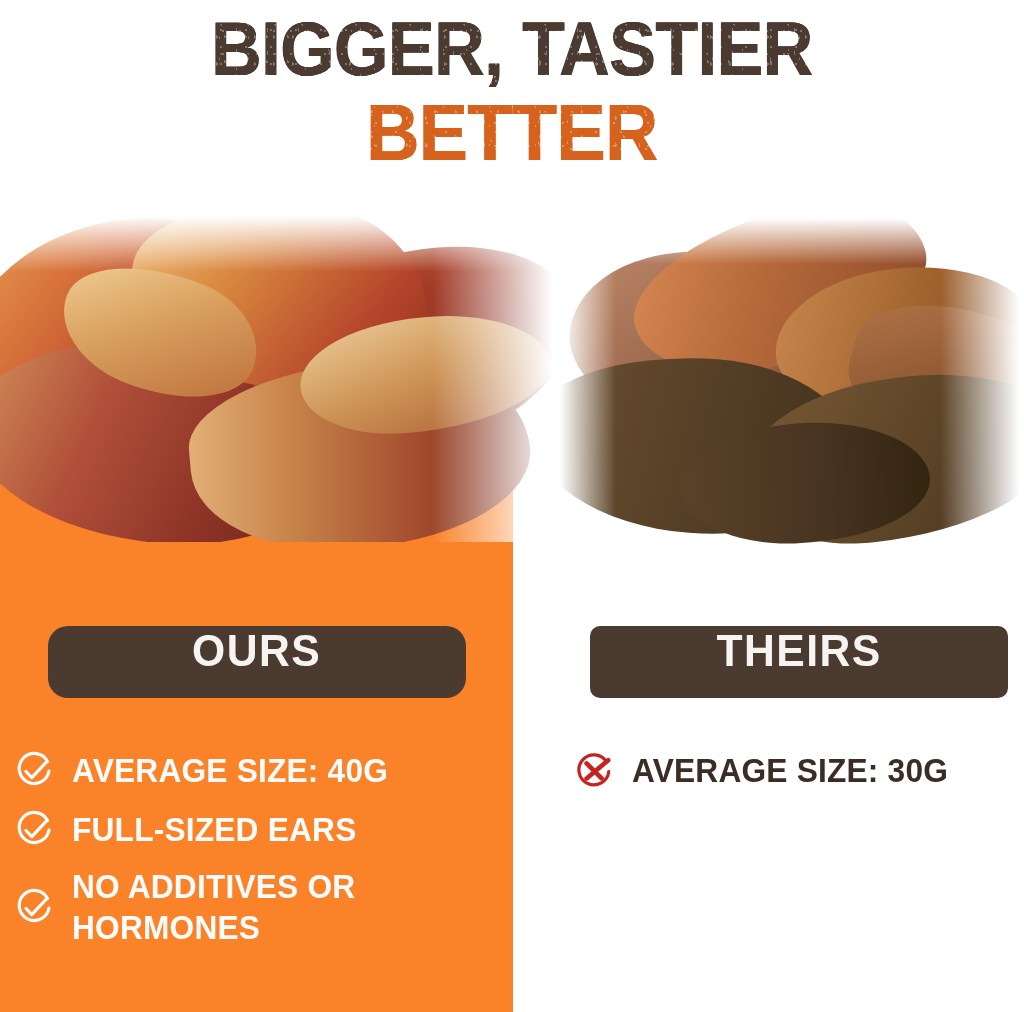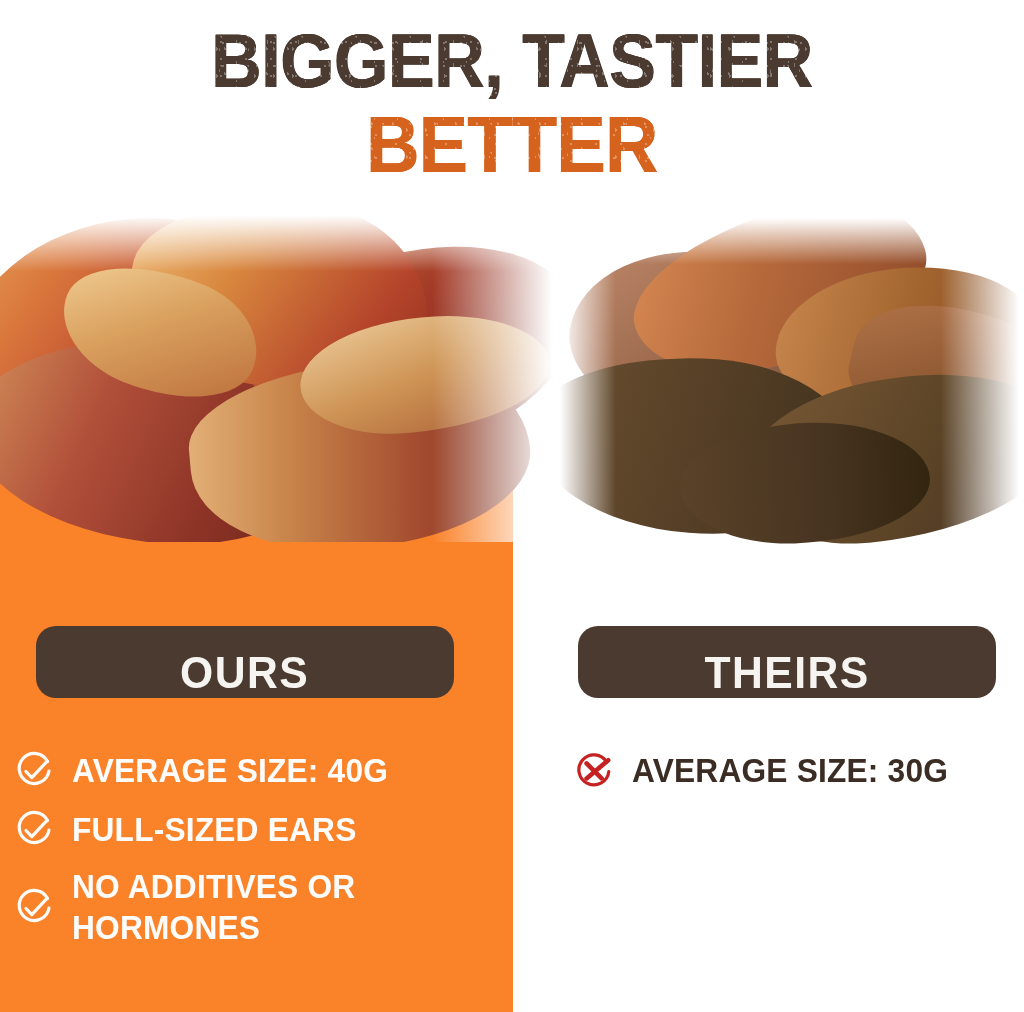--- a/index.html
+++ b/index.html
@@ -16,21 +16,21 @@
     position: relative;
     width: 1024px;
     height: 1012px;
     background: #ffffff;
     overflow: hidden;
   }
 
   
   .headline {
     position: absolute;
-    top: 16px;
+    top: 4px;
     left: 0;
     width: 1024px;
     height: 190px;
     text-align: center;
     z-index: 6;
   }
   .headline-line1 {
     display: block;
     font-family: "Liberation Sans", sans-serif;
     font-weight: 700;
@@ -190,26 +190,27 @@
       linear-gradient(to top, transparent 86%, #ffffff 100%);
   }
 
   
   .badge {
     position: absolute;
     height: 72px;
     background: #4A3A30;
     border-radius: 20px;
     display: flex;
-    align-items: flex-end;
+    align-items: flex-start;
     justify-content: center;
     z-index: 5;
+    margin-left: 12px;
   }
   .badge-ours   { left: 36px;  top: 626px; width: 418px; }
-  .badge-theirs { left: 578px; top: 626px; width: 418px; }
+  .badge-theirs { left: 578px; top: 626px; width: 418px; border-radius: 10px; }
   .badge-label {
     font-family: "Liberation Sans", sans-serif;
     font-weight: 700;
     font-size: 44px;
     letter-spacing: 1.5px;
     color: #F6F4F0;
     transform: scaleX(0.97);
     position: relative;
   }
 

